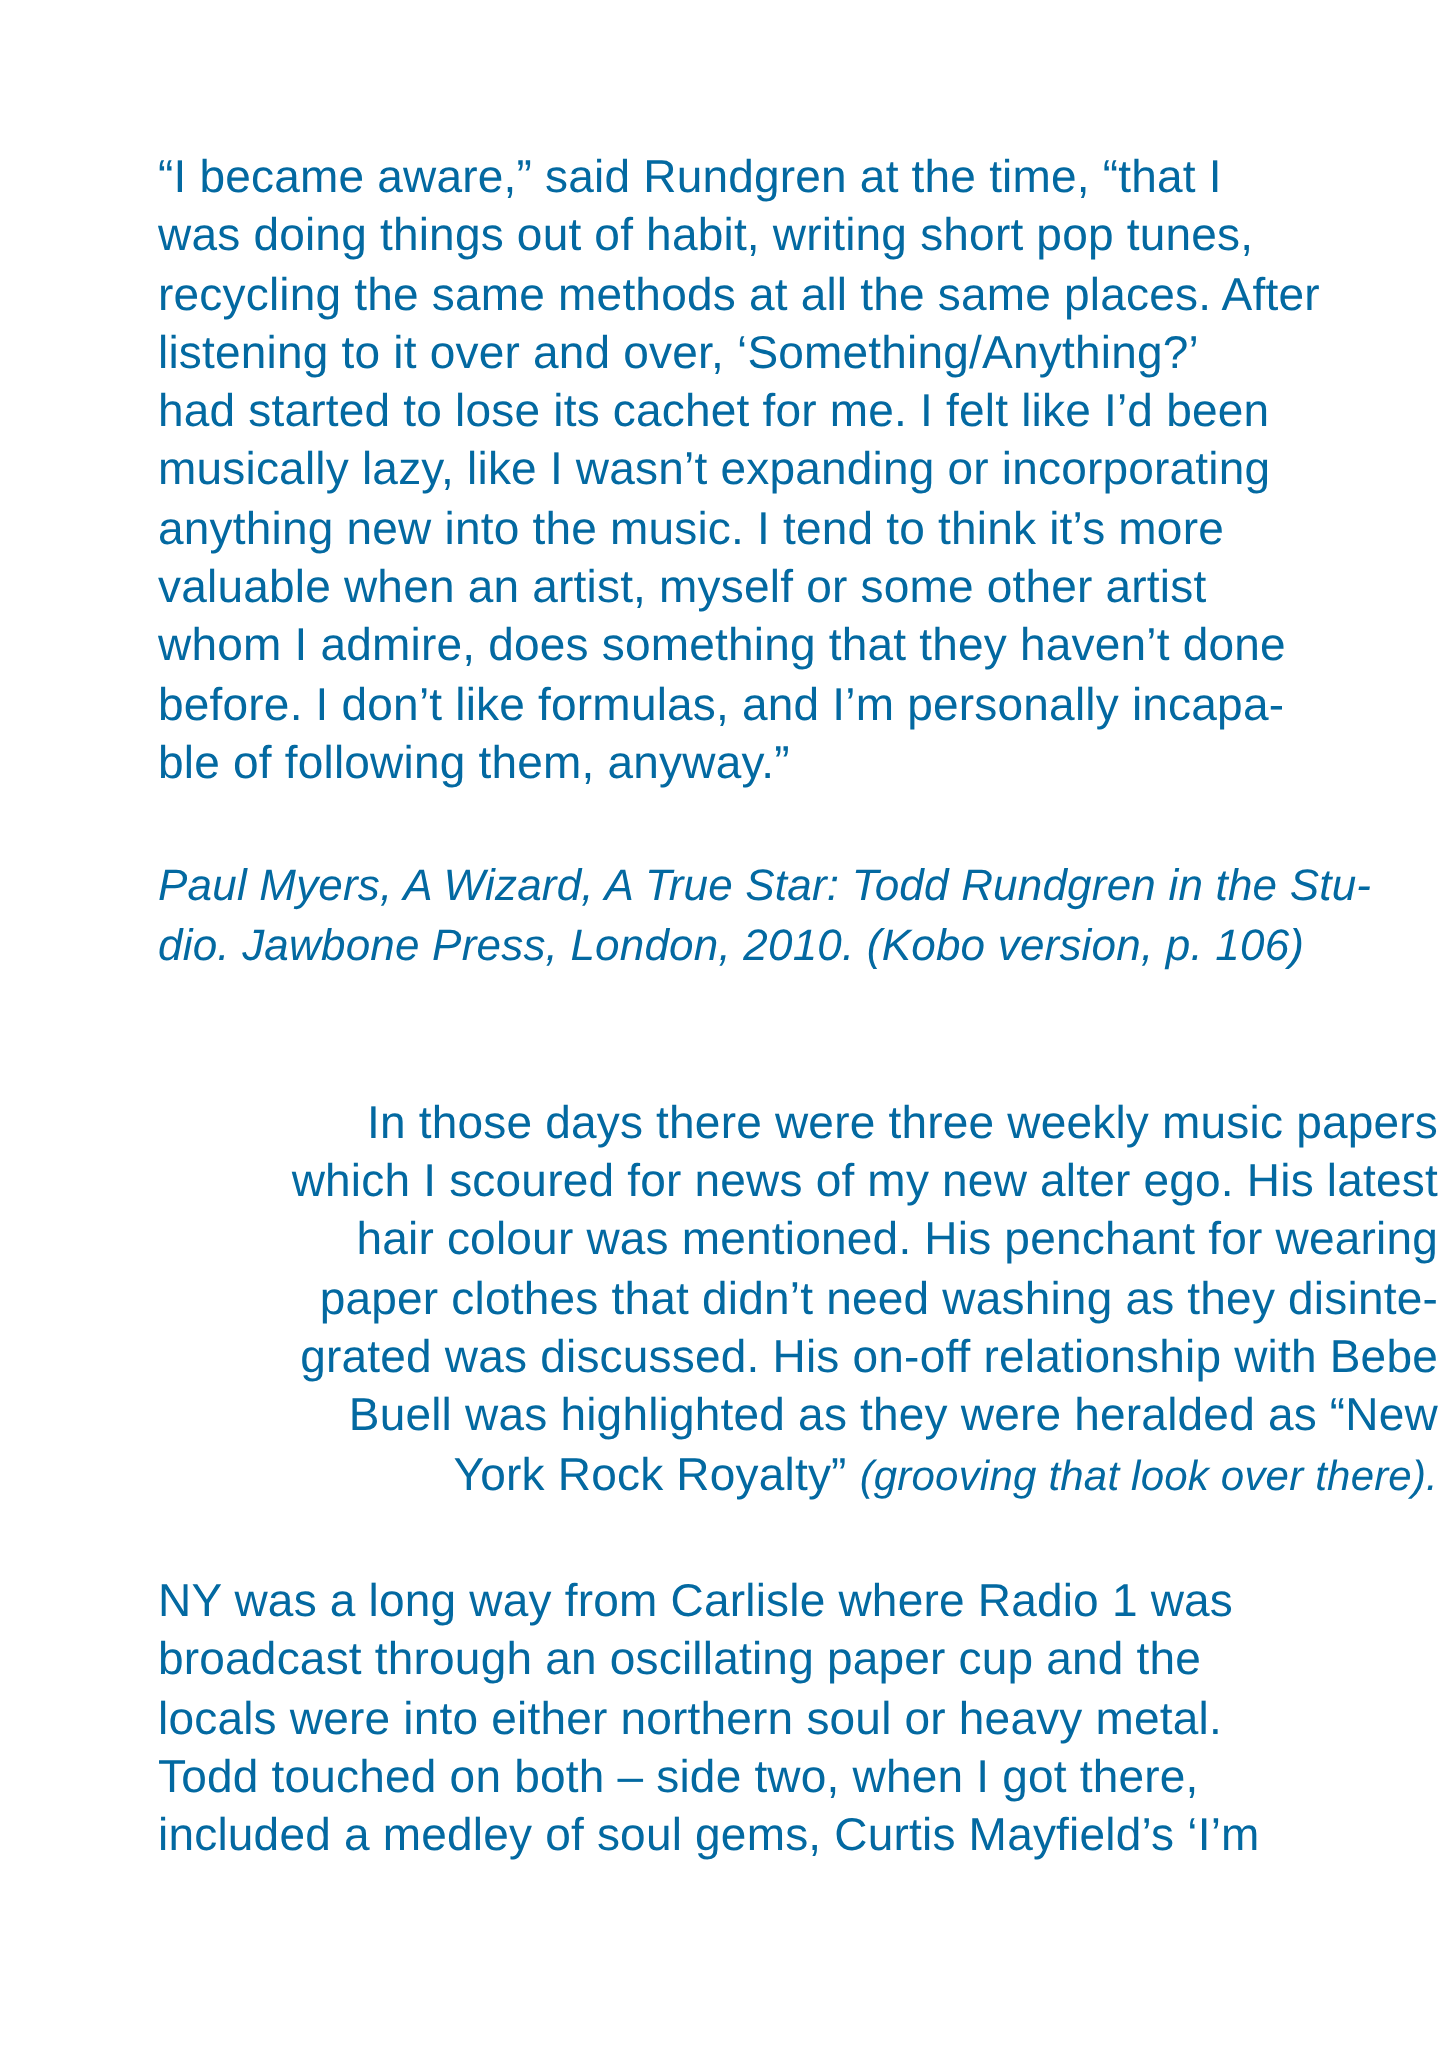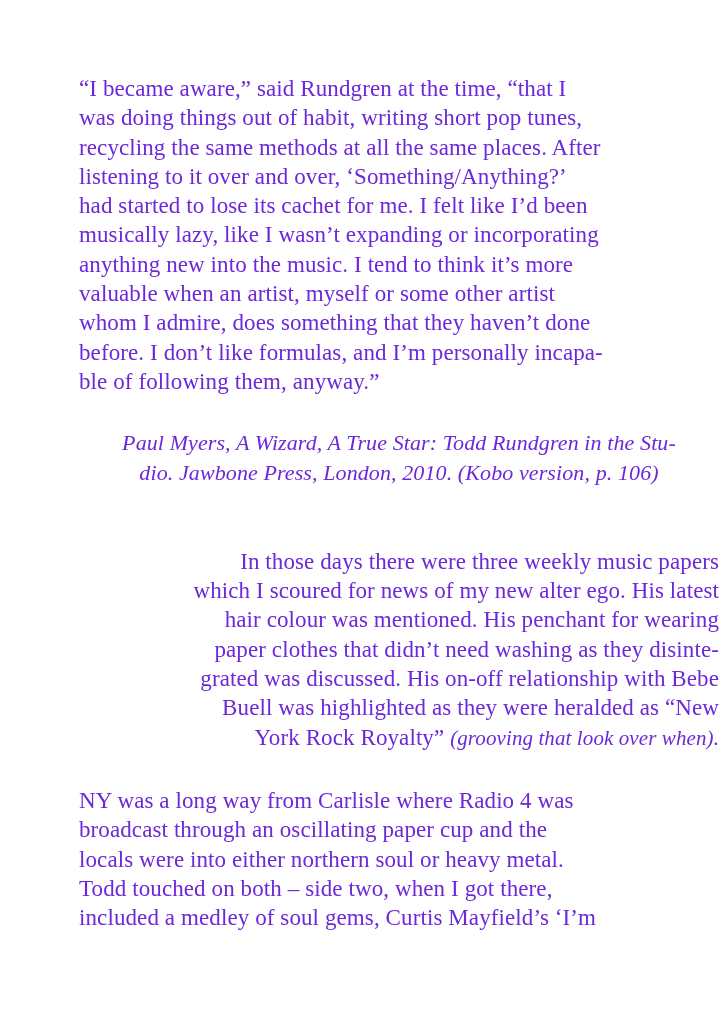--- a/index.html
+++ b/index.html
@@ -16,35 +16,34 @@
     position: relative;
     width: 725px;
     height: 1024px;
     background: #ffffff;
   }
   .text-block {
     position: absolute;
     left: 79px;
     top: 74px;
     width: 640px;
-    font-family: Liberation Serif, serif;
+    font-family: Liberation Sans, sans-serif;
     font-size: 23px;
     line-height: 29.3px;
-    color: #6d28d9;
+    color: #0369a1;
     letter-spacing: 0.1px;
   }
   .para {
     margin: 0;
     white-space: pre-line;
   }
   .citation {
     margin-top: 32px;
     font-style: italic;
     font-size: 22px;
-    text-align: center;
   }
   .para-music {
     margin-top: 60px;
     text-align: right;
   }
   .para-carlisle {
     margin-top: 33px;
   }
   .aside {
     font-style: italic;
@@ -68,20 +67,20 @@
 before. I don’t like formulas, and I’m personally incapa-
 ble of following them, anyway.”</p>
     <p class="para citation">Paul Myers, A Wizard, A True Star: Todd Rundgren in the Stu-
 dio. Jawbone Press, London, 2010. (Kobo version, p. 106)</p>
     <p class="para para-music"><span>In those days there were three weekly music papers
 which I scoured for news of my new alter ego. His latest
 hair colour was mentioned. His penchant for wearing
 paper clothes that didn’t need washing as they disinte-
 grated was discussed. His on-off relationship with Bebe
 Buell was highlighted as they were heralded as “New
-York Rock Royalty” </span><span class="aside">(grooving that look over when).</span></p>
-    <p class="para para-carlisle">NY was a long way from Carlisle where Radio 4 was
+York Rock Royalty” </span><span class="aside">(grooving that look over there).</span></p>
+    <p class="para para-carlisle">NY was a long way from Carlisle where Radio 1 was
 broadcast through an oscillating paper cup and the
 locals were into either northern soul or heavy metal.
 Todd touched on both – side two, when I got there,
 included a medley of soul gems, Curtis Mayfield’s ‘I’m</p>
   </div>
 </div>
 
 </body></html>

